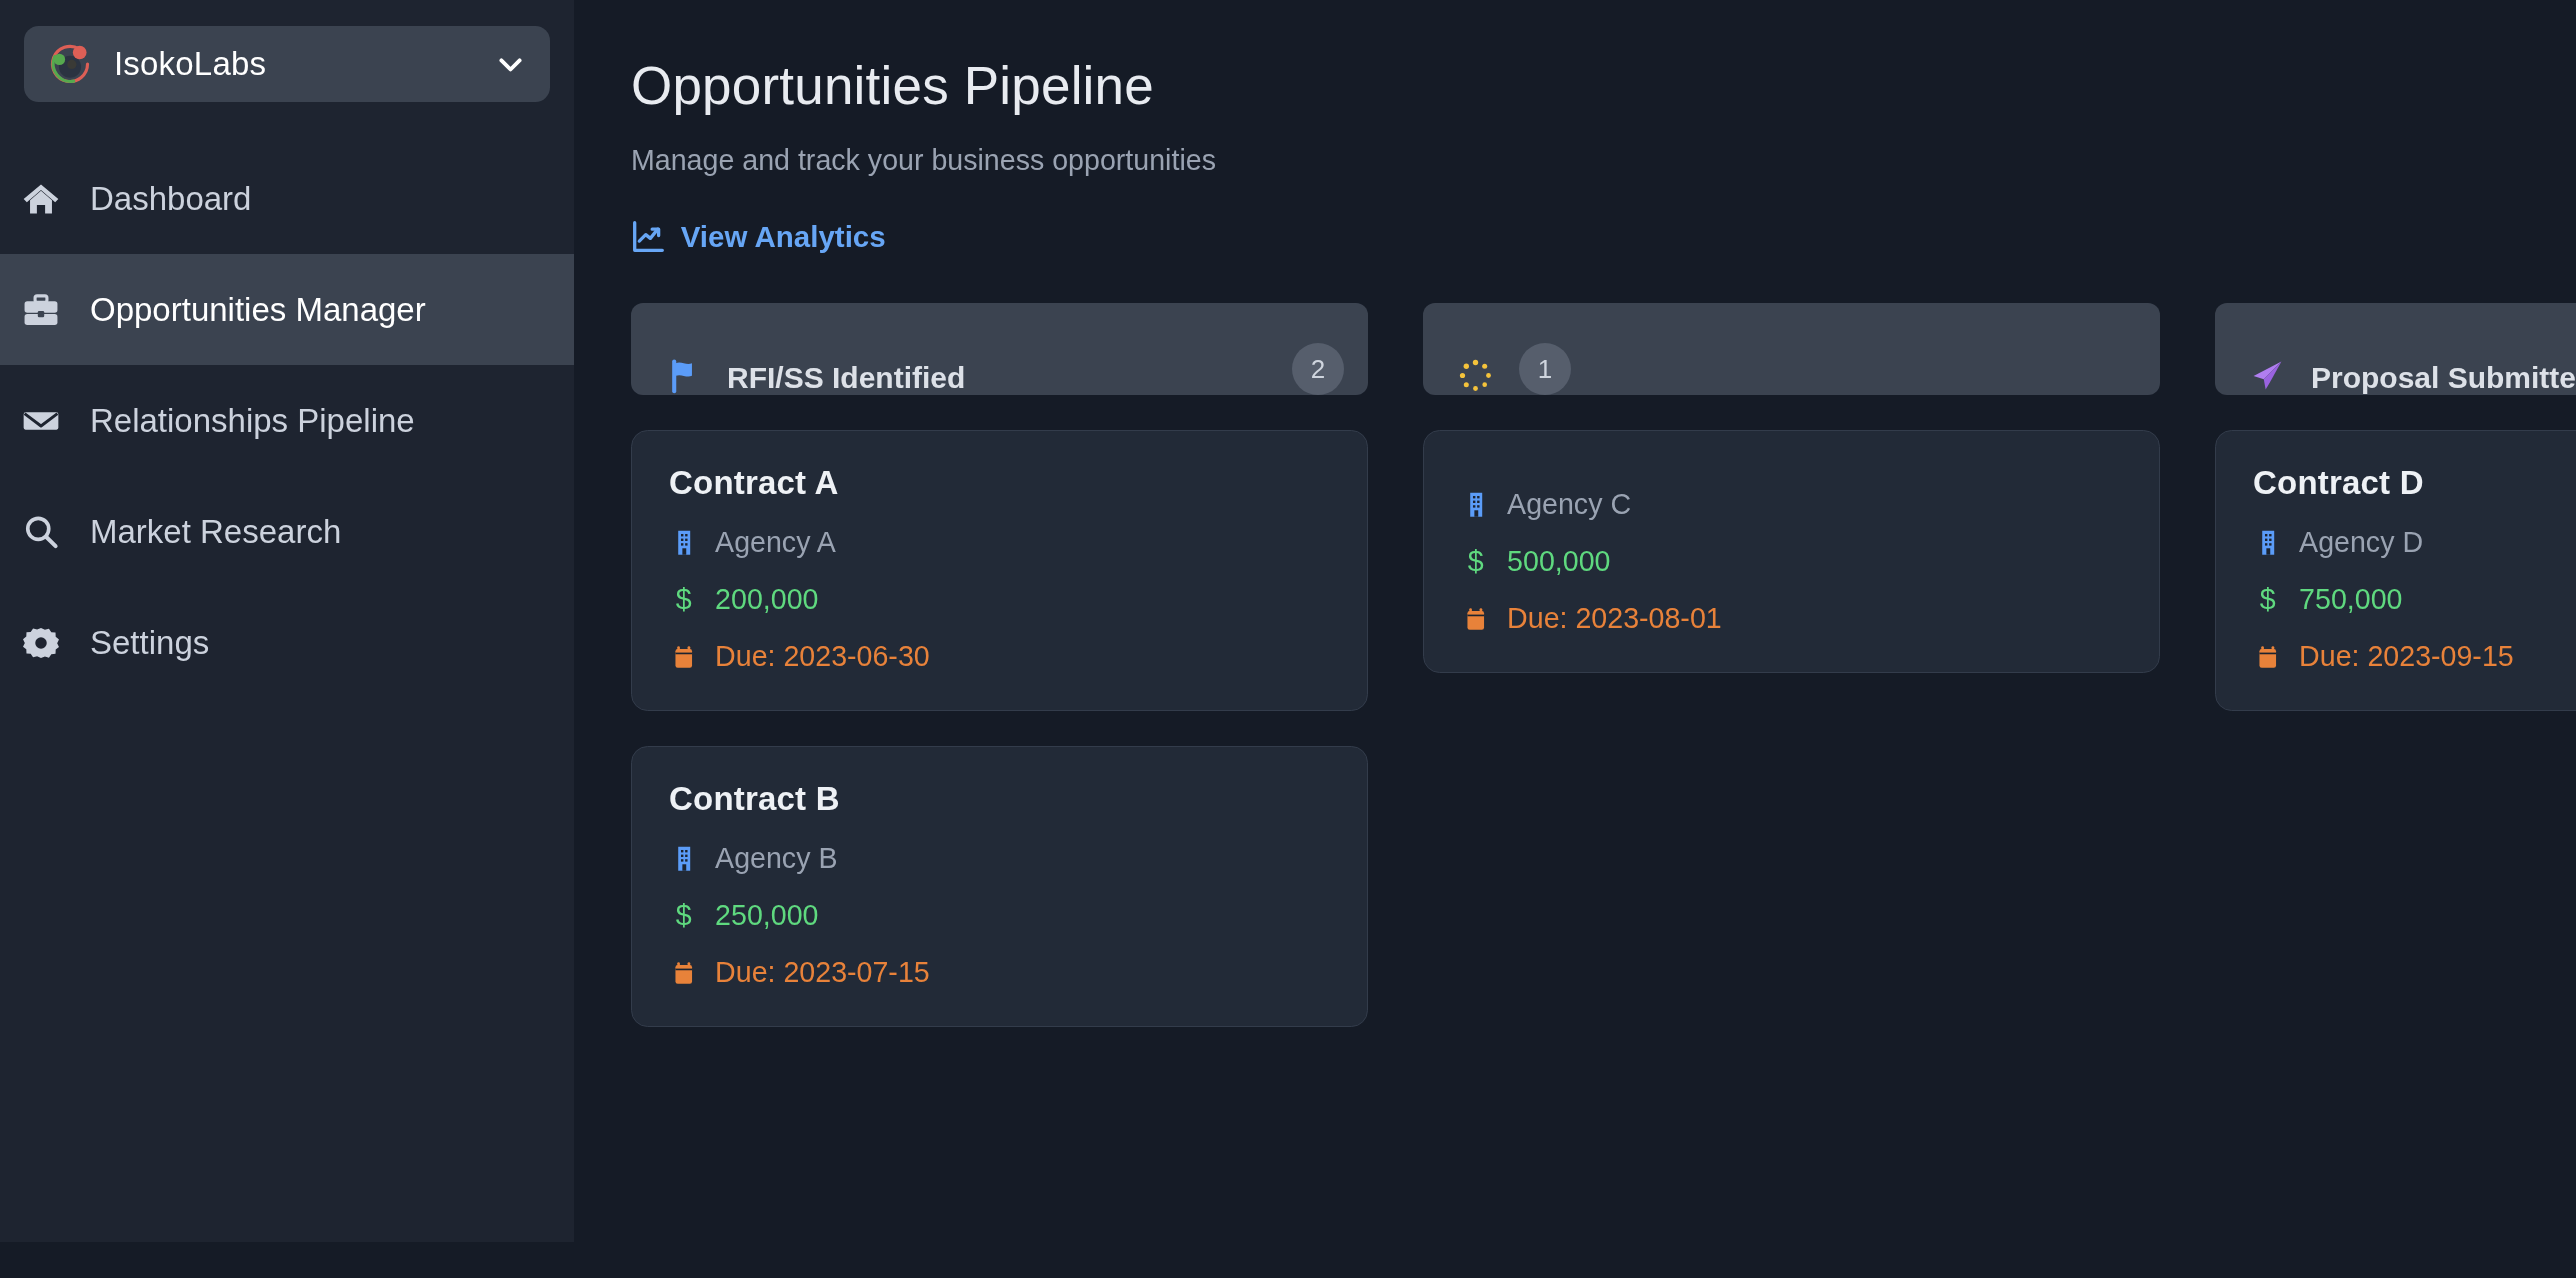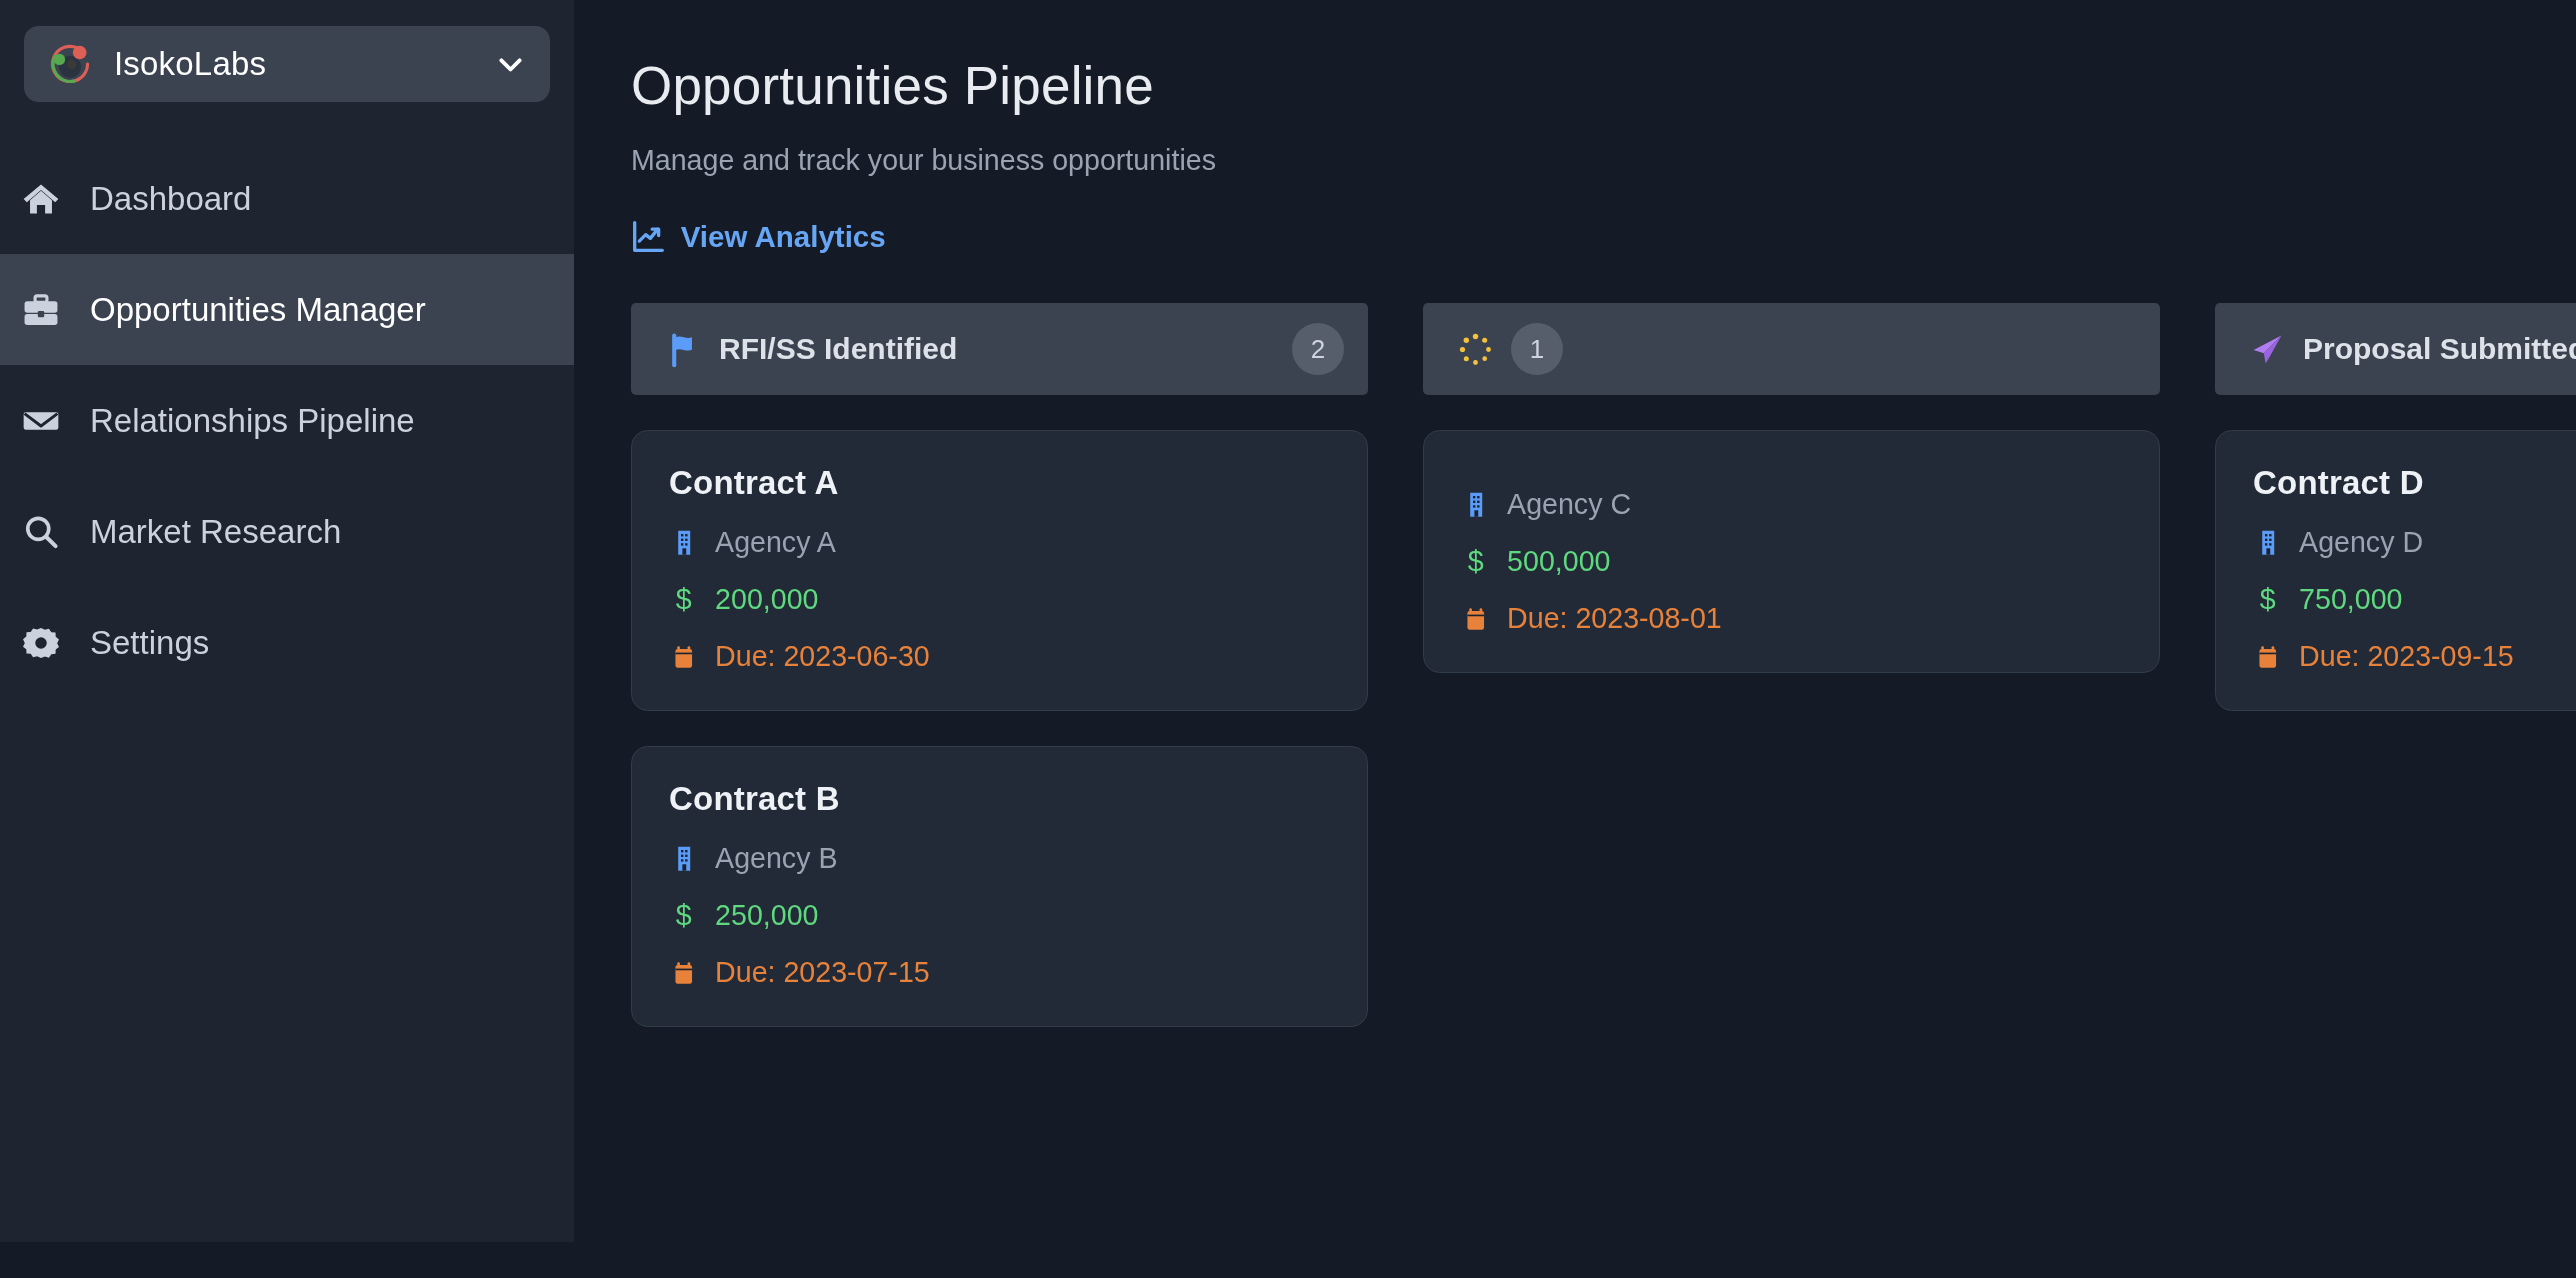--- a/index.html
+++ b/index.html
@@ -96,24 +96,24 @@
   .board {
     margin-top: 46px;
     display: flex;
     gap: 55px;
     align-items: flex-start;
   }
   .column { width: 737px; flex: 0 0 737px; }
   .column-header {
     height: 92px;
     background: #3b4350;
-    border-radius: 5px;
-    display: flex; align-items: center;
+    border-radius: 12px;
+    display: flex; align-items: flex-end;
     padding: 0 24px 0 33px;
-    gap: 16px;
+    gap: 24px;
     cursor: pointer;
   }
   .col-icon {
     width: 39px; height: 39px; flex: 0 0 39px;
     display: flex; align-items: center; justify-content: center;
   }
   .col-title {
     flex: 1;
     color: #dde1e8;
     font-size: 30px;

